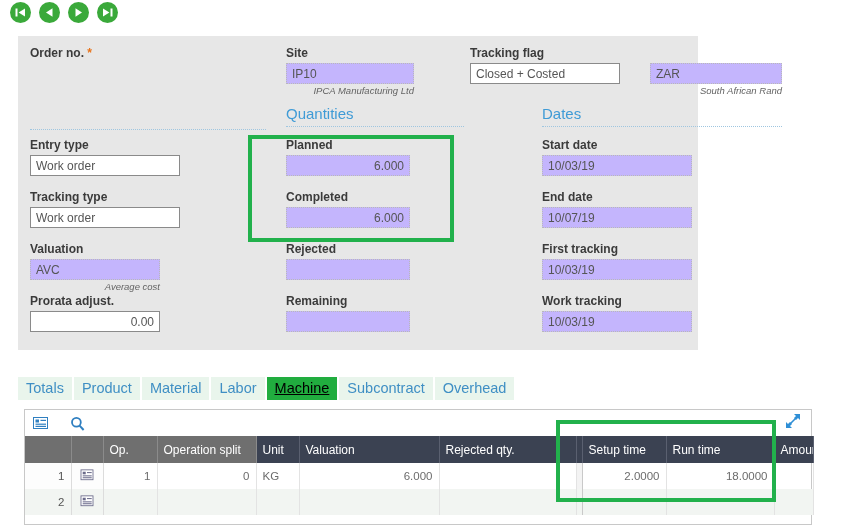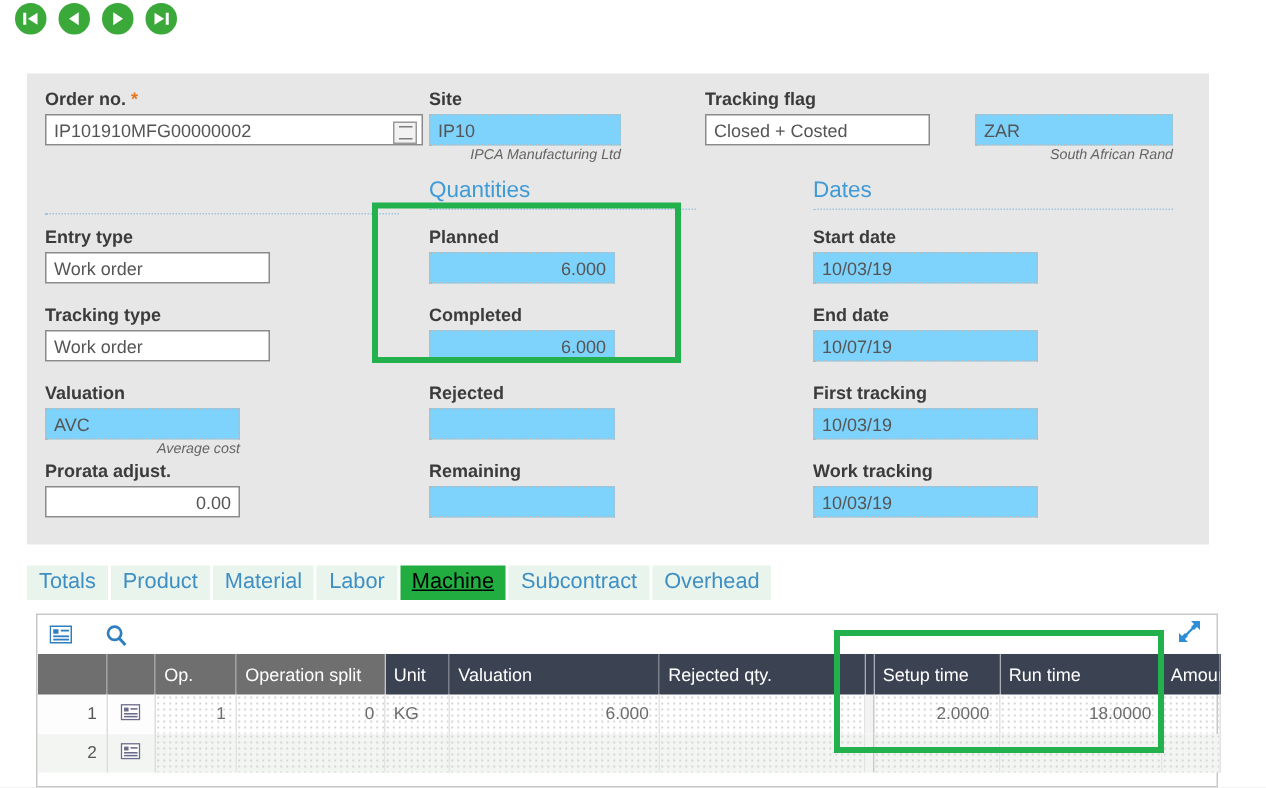--- a/index.html
+++ b/index.html
@@ -12,29 +12,29 @@
     overflow:hidden;
     position:relative;
   }
   
   .navbar{position:absolute;left:10px;top:2px;display:flex;gap:8px;align-items:center;}
   .nav-btn{width:21px;height:21px;border-radius:50%;background:#3aa93a;display:flex;align-items:center;justify-content:center;cursor:pointer;}
   .nav-btn svg{display:block;}
 
   
   .panel{
-    position:absolute;left:18px;top:49px;width:788px;height:314px;
+    position:absolute;left:18px;top:36px;width:680px;height:314px;
     background:#e7e7e7;
   }
   .field{position:absolute;}
   .lbl{font-weight:bold;font-size:12px;color:#3b3b3b;white-space:nowrap;letter-spacing:0;}
   .req{color:#e8731a;font-size:12px;}
   .inp{
     margin-top:3px;height:21px;line-height:21px;
-    background:#7dd3fc;
+    background:#c4b5fd;
     border:1px dotted #b9b9b9;
     box-sizing:border-box;
     padding:0 5px;
     font-size:12px;color:#555;
     white-space:nowrap;overflow:hidden;
   }
   .inp.solid{border:1px solid #8a8a8a;background:#fff;}
   .inp.num{text-align:right;}
   .helper{font-size:9.5px;font-style:italic;color:#646464;text-align:right;margin-top:1px;}
   .combo{position:relative;}
@@ -124,26 +124,20 @@
     </svg>
   </div>
 </div>
 
 <div class="panel">
 
   <div class="field" style="left:12px;top:10px;width:252px;">
     <div class="lbl">
       <span>Order no.</span>
       <span class="req">*</span>
-    </div>
-    <div class="inp solid combo">
-      <span>IP101910MFG00000002</span>
-      <span class="picker">
-          <span class="pk-in"></span>
-        </span>
     </div>
   </div>
 
   <div class="field" style="left:268px;top:10px;width:128px;">
     <div class="lbl">Site</div>
     <div class="inp">
       <span>IP10</span>
     </div>
     <div class="helper">IPCA Manufacturing Ltd</div>
   </div>

